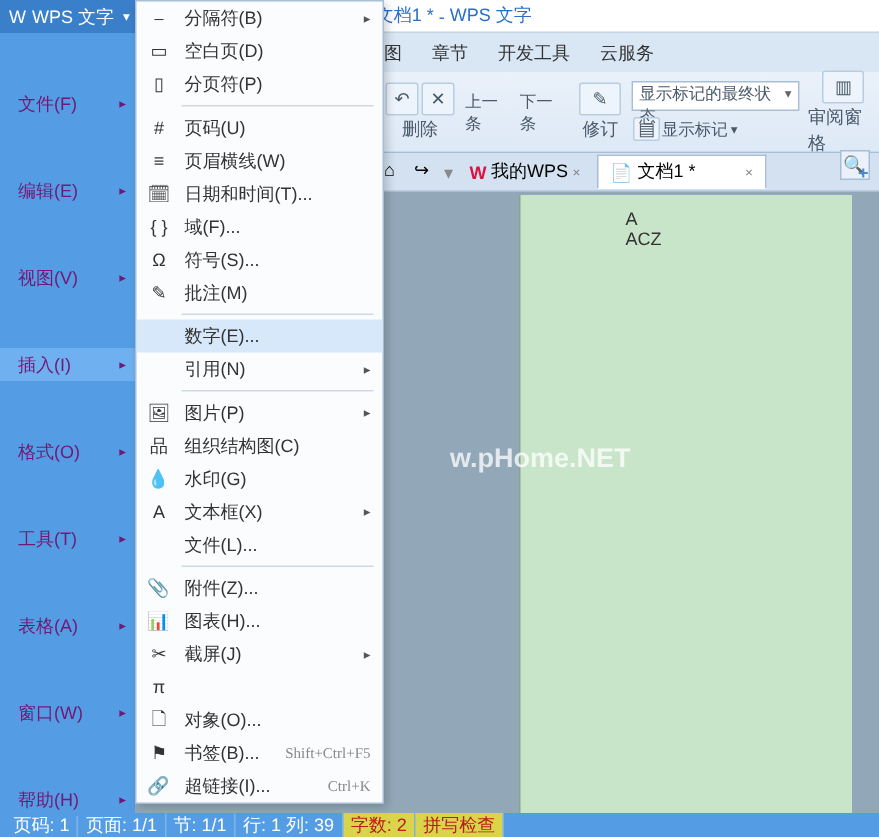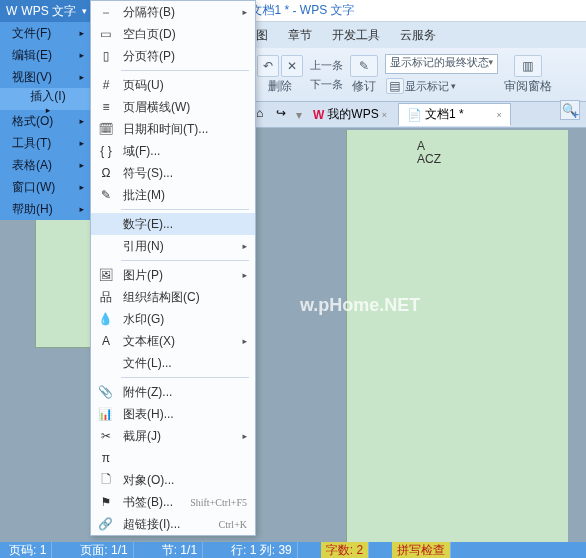--- a/index.html
+++ b/index.html
@@ -14,37 +14,37 @@
 .toolbar .combo { height: 20px; border: 1px solid #a8bed6; background: #fff; padding: 0 8px 0 4px; font-size: 11px; position: relative; }
 .toolbar .combo::after { content: "▾"; position: absolute; right: 4px; top: 2px; font-size: 9px; color: #666; }
 .subtabbar { height: 26px; background: #d3e1f0; border-bottom: 1px solid #a8bed6; display: flex; align-items: center; padding-left: 256px; gap: 2px; }
 .subtab { padding: 2px 8px; display: flex; align-items: center; gap: 3px; border: 1px solid transparent; }
 .subtab.active { background: #fff; border: 1px solid #a8bed6; border-bottom-color: #fff; }
 .wps-ic { color: #d14; font-weight: bold; }
 .doc-ic { color: #4a8ad0; }
 .menubar { position: absolute; left: 0; top: 0; width: 90px; background: #549de5; z-index: 20; }
 .menubar .appbtn { height: 22px; color: #fff; display: flex; align-items: center; padding-left: 6px; background: #3a7fc9; }
 .menubar .appbtn::after { content: "▾"; margin-left: 6px; font-size: 9px; }
-.menuitem { height: 22px; color: #0f172a; display: flex; align-items: center; justify-content: space-between; padding: 0 6px 0 12px; cursor: default; }
-.menuitem.sel { background: #6fb1f0; flex-direction: column; }
+.menuitem { height: 22px; color: #701a75; display: flex; align-items: center; justify-content: space-between; padding: 0 6px 0 12px; cursor: default; margin-top: 36px; }
+.menuitem.sel { background: #6fb1f0; }
 .menuitem .arr { font-size: 9px; }
 .submenu { position: absolute; left: 90px; top: 0; width: 166px; background: #fafcfe; border: 1px solid #a8bed6; box-shadow: 2px 2px 6px rgba(0,0,0,0.2); z-index: 30; }
 .subitem { height: 22px; display: flex; align-items: center; padding: 0 8px 0 6px; color: #333; cursor: default; }
 .subitem:hover, .subitem.hov { background: #d6e8fa; }
 .subitem .ico { width: 18px; height: 16px; margin-right: 8px; display: flex; align-items: center; justify-content: center; font-size: 12px; }
 .subitem .lbl { flex: 1; }
 .subitem .sc { font-size: 10px; color: #888; font-family: Liberation Serif, serif; }
 .subitem .arr { font-size: 9px; color: #555; margin-left: 4px; }
 .sep { height: 1px; background: #cdd9e6; margin: 3px 6px 3px 30px; }
 .canvas { position: absolute; left: 0; top: 128px; right: 0; bottom: 16px; background: #92a8b8; display: flex; }
 .leftdoc { position: absolute; left: 35px; top: 60px; width: 170px; height: 160px; background: #c9e5c9; border: 1px solid #8aa68a; }
 .rightdoc { position: absolute; left: 346px; top: 2px; width: 222px; bottom: 0; background: #c9e5c9; border-left: 1px solid #8aa68a; }
 .minitext { position: absolute; top: 10px; left: 70px; color: #333; font-size: 10px; line-height: 13px; }
 .watermark { position: absolute; left: 300px; top: 295px; color: rgba(255,255,255,0.75); font-size: 18px; font-weight: bold; z-index: 5; }
-.statusbar { position: absolute; left: 0; bottom: 0; right: 0; height: 16px; background: #549de5; color: #fff; display: flex; align-items: center; font-size: 11px; padding-left: 4px; gap: 23px; }
+.statusbar { position: absolute; left: 0; bottom: 0; right: 0; height: 16px; background: #549de5; color: #fff; display: flex; align-items: center; font-size: 11px; padding-left: 4px; }
 .statusbar span { padding: 0 5px; border-right: 1px solid #7ab4ea; }
 .statusbar .ylw { background: #d9d44a; color: #b91c1c; }
 .plus { position: absolute; right: 2px; top: 108px; width: 12px; height: 12px; color: #4a8ad0; font-weight: bold; z-index: 10; }
 .searchic { position: absolute; right: 6px; top: 52px; width: 20px; height: 20px; border: 1px solid #a8bed6; background: #eaf1fa; display: flex; align-items: center; justify-content: center; color: #4a7ab0; z-index: 10; }
 </style>
 </head>
 <body>
 
 <div class="titlebar">
   <span class="ic">📝</span>
@@ -63,21 +63,21 @@
 <div class="toolbar">
   <div class="grp">
     <div style="display:flex">
       <div class="ibtn">↶</div>
       <div class="ibtn">✕</div>
     </div>
     <div style="display:flex;font-size:10px;gap:6px">
       <span>删除</span>
     </div>
   </div>
-  <div class="grp" style="flex-direction:column;gap:4px;align-items:center">
+  <div class="grp" style="flex-direction:row;gap:4px;align-items:center">
     <span style="font-size:11px">上一条</span>
     <span style="font-size:11px">下一条</span>
   </div>
   <div class="grp">
     <div class="ibtn" style="width:28px">✎</div>
     <span>修订</span>
   </div>
   <div class="grp" style="align-items:flex-start">
     <div class="combo">显示标记的最终状态</div>
     <div style="display:flex;align-items:center;margin-top:3px">

